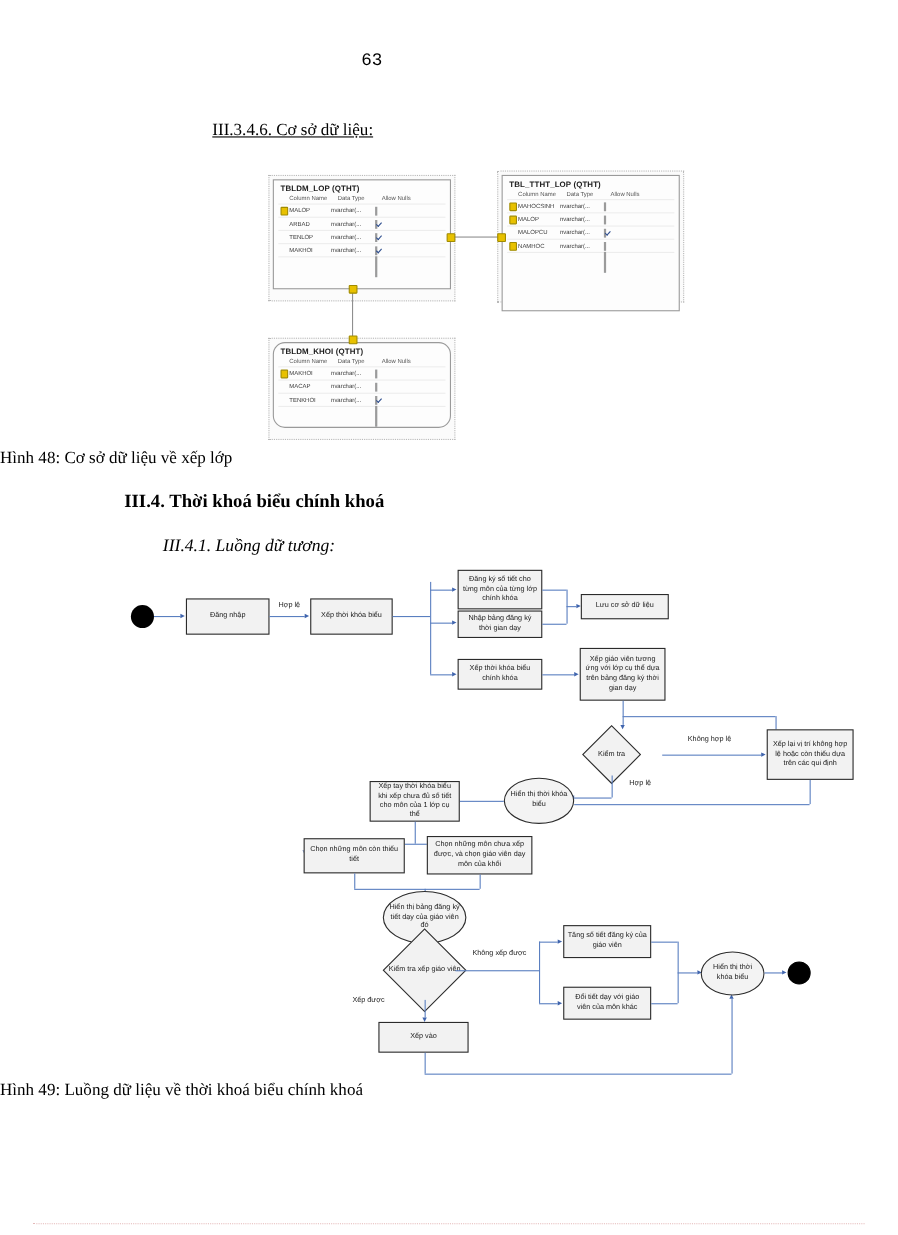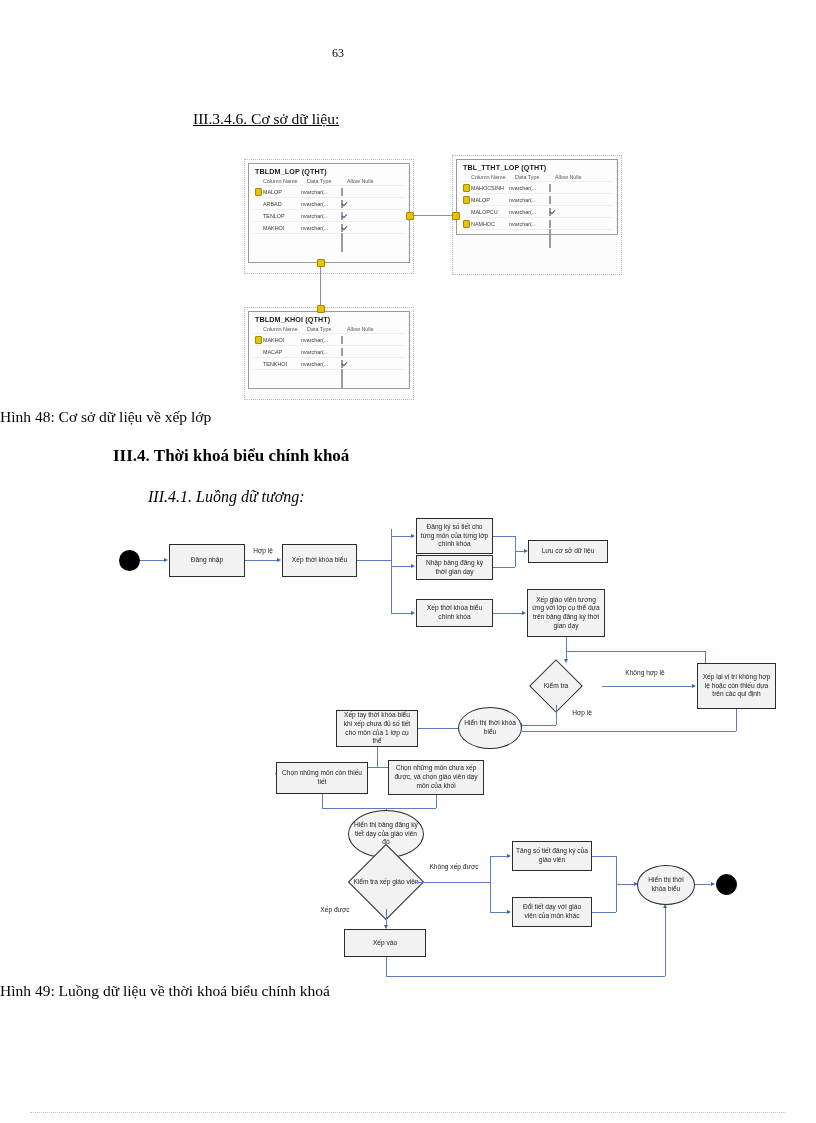--- a/index.html
+++ b/index.html
@@ -15,22 +15,22 @@
     font-family: "Liberation Serif", serif;
     color: #000000;
     overflow: hidden;
   }
   .page-number {
     position: absolute;
     top: 46px;
     left: 0;
     width: 676px;
     text-align: center;
-    font-size: 12px;
-    font-family: Liberation Serif, serif;
+    font-size: 16px;
+    font-family: Liberation Mono, monospace;
   }
   .heading-sub {
     position: absolute;
     left: 193px;
     top: 110px;
     font-size: 15.5px;
     font-family: "Liberation Serif", serif;
     text-decoration: underline;
     white-space: nowrap;
   }
@@ -317,21 +317,21 @@
         <div class="db-row-empty">
           <span class="key-cell"></span>
             <span class="c-name" style="width:38px"></span>
             <span class="c-type"></span>
           <span class="c-null"><span class="chk"></span></span>
         </div>
       </div>
     </div>
 
     <div class="db-table-outer" style="left:212px; top:0px; width:170px; height:120px;"></div>
-    <div class="db-table" style="left:216px; top:4px; width:162px; height:76px;">
+    <div class="db-table" style="left:216px; top:4px; width:162px; height:124px;">
       <div class="db-title">TBL_TTHT_LOP (QTHT)</div>
       <div class="db-grid">
         <div class="db-hrow">
           <span class="c-name">Column Name</span>
           <span class="c-type">Data Type</span>
           <span class="c-null">Allow Nulls</span>
         </div>
         <div class="db-row">
           <span class="key-cell">
               <span class="key-icon"></span>
@@ -367,21 +367,21 @@
         <div class="db-row-empty">
           <span class="key-cell"></span>
             <span class="c-name" style="width:38px"></span>
             <span class="c-type"></span>
           <span class="c-null"><span class="chk"></span></span>
         </div>
       </div>
     </div>
 
     <div class="db-table-outer" style="left:4px; top:152px; width:170px; height:93px;"></div>
-    <div class="db-table" style="left:8px; top:156px; width:162px; height:78px;">
+    <div class="db-table" style="left:8px; top:156px; width:162px; height:78px;border-radius:11px;">
       <div class="db-title">TBLDM_KHOI (QTHT)</div>
       <div class="db-grid">
         <div class="db-hrow">
           <span class="c-name">Column Name</span>
           <span class="c-type">Data Type</span>
           <span class="c-null">Allow Nulls</span>
         </div>
         <div class="db-row">
           <span class="key-cell">
               <span class="key-icon"></span>

